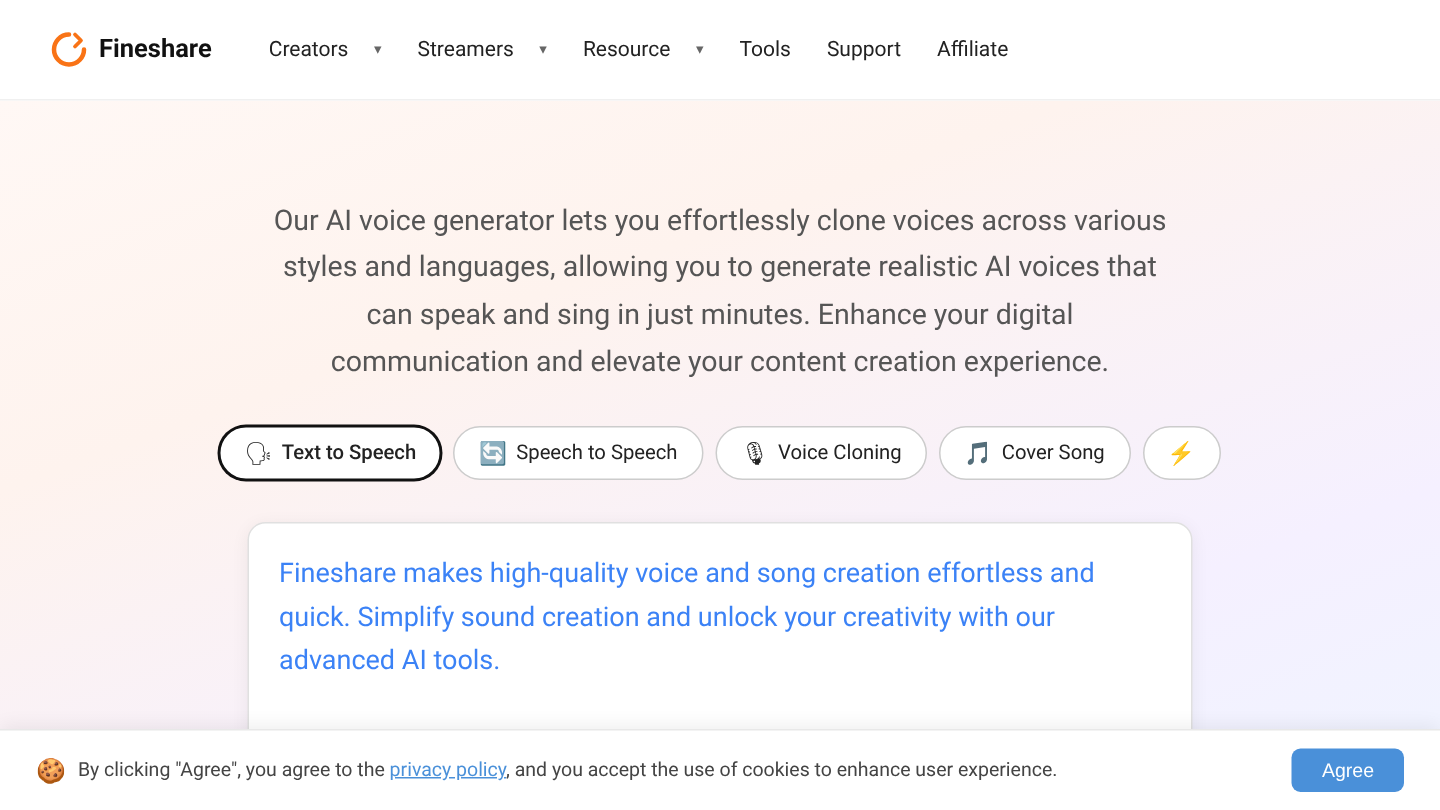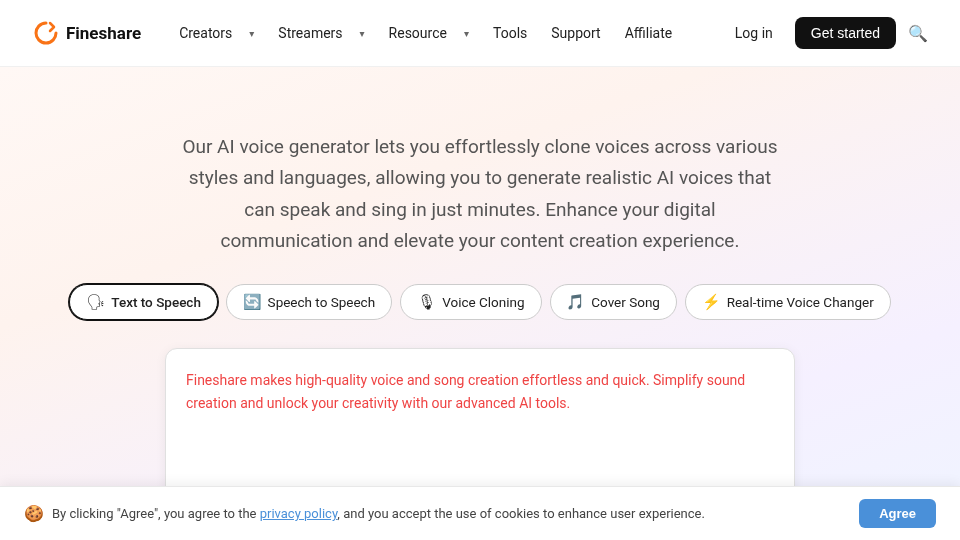--- a/index.html
+++ b/index.html
@@ -136,22 +136,22 @@
       background: #fff;
       border: 1px solid #e0e0e0;
       border-radius: 12px;
       max-width: 630px;
       margin: 0 auto;
       padding: 20px 20px 14px;
       text-align: left;
       box-shadow: 0 2px 12px rgba(0,0,0,0.06);
     }
     .card-text {
-      font-size: 14px;
-      color: #ef4444;
+      font-size: 18px;
+      color: #3b82f6;
       line-height: 1.6;
       min-height: 120px;
     }
     .card-footer {
       display: flex;
       align-items: center;
       justify-content: space-between;
       margin-top: 12px;
       padding-top: 10px;
       border-top: 1px solid #f0f0f0;
@@ -220,21 +220,21 @@
       text-decoration: underline;
     }
     .cookie-agree-btn {
       margin-left: auto;
       background: #4a90d9;
       color: #fff;
       border: none;
       border-radius: 6px;
       padding: 7px 20px;
       font-size: 13px;
-      font-weight: 700;
+      font-weight: 400;
       cursor: pointer;
       white-space: nowrap;
     }
     .cookie-icon { font-size: 16px; }
   </style>
 </head>
 <body>
 
 <nav>
   <a class="nav-logo" href="#">
@@ -260,25 +260,20 @@
     <div class="nav-item">
       <span>Tools</span>
     </div>
     <div class="nav-item">
       <span>Support</span>
     </div>
     <div class="nav-item">
       <span>Affiliate</span>
     </div>
   </div>
-  <div class="nav-right">
-    <span class="nav-login">Log in</span>
-    <button class="nav-get-started">Get started</button>
-    <span class="nav-search-icon">🔍</span>
-  </div>
 </nav>
 
 <div class="hero">
   <p class="hero-subtitle">Our AI voice generator lets you effortlessly clone voices across various styles and languages, allowing you to generate realistic AI voices that can speak and sing in just minutes. Enhance your digital communication and elevate your content creation experience.</p>
 
   <div class="tabs">
     <div class="tab active">
       <span class="tab-icon">🗣</span>
       <span>Text to Speech</span>
     </div>
@@ -289,21 +284,20 @@
     <div class="tab">
       <span class="tab-icon">🎙</span>
       <span>Voice Cloning</span>
     </div>
     <div class="tab">
       <span class="tab-icon">🎵</span>
       <span>Cover Song</span>
     </div>
     <div class="tab">
       <span class="tab-icon">⚡</span>
-      <span>Real-time Voice Changer</span>
     </div>
   </div>
 
   <div class="card">
     <div class="card-text" contenteditable="true" style="">Fineshare makes high-quality voice and song creation effortless and quick. Simplify sound creation and unlock your creativity with our advanced AI tools.</div>
     <div class="card-footer">
       <span></span>
       <span class="card-counter">153/250</span>
     </div>
     <div class="voice-row">

